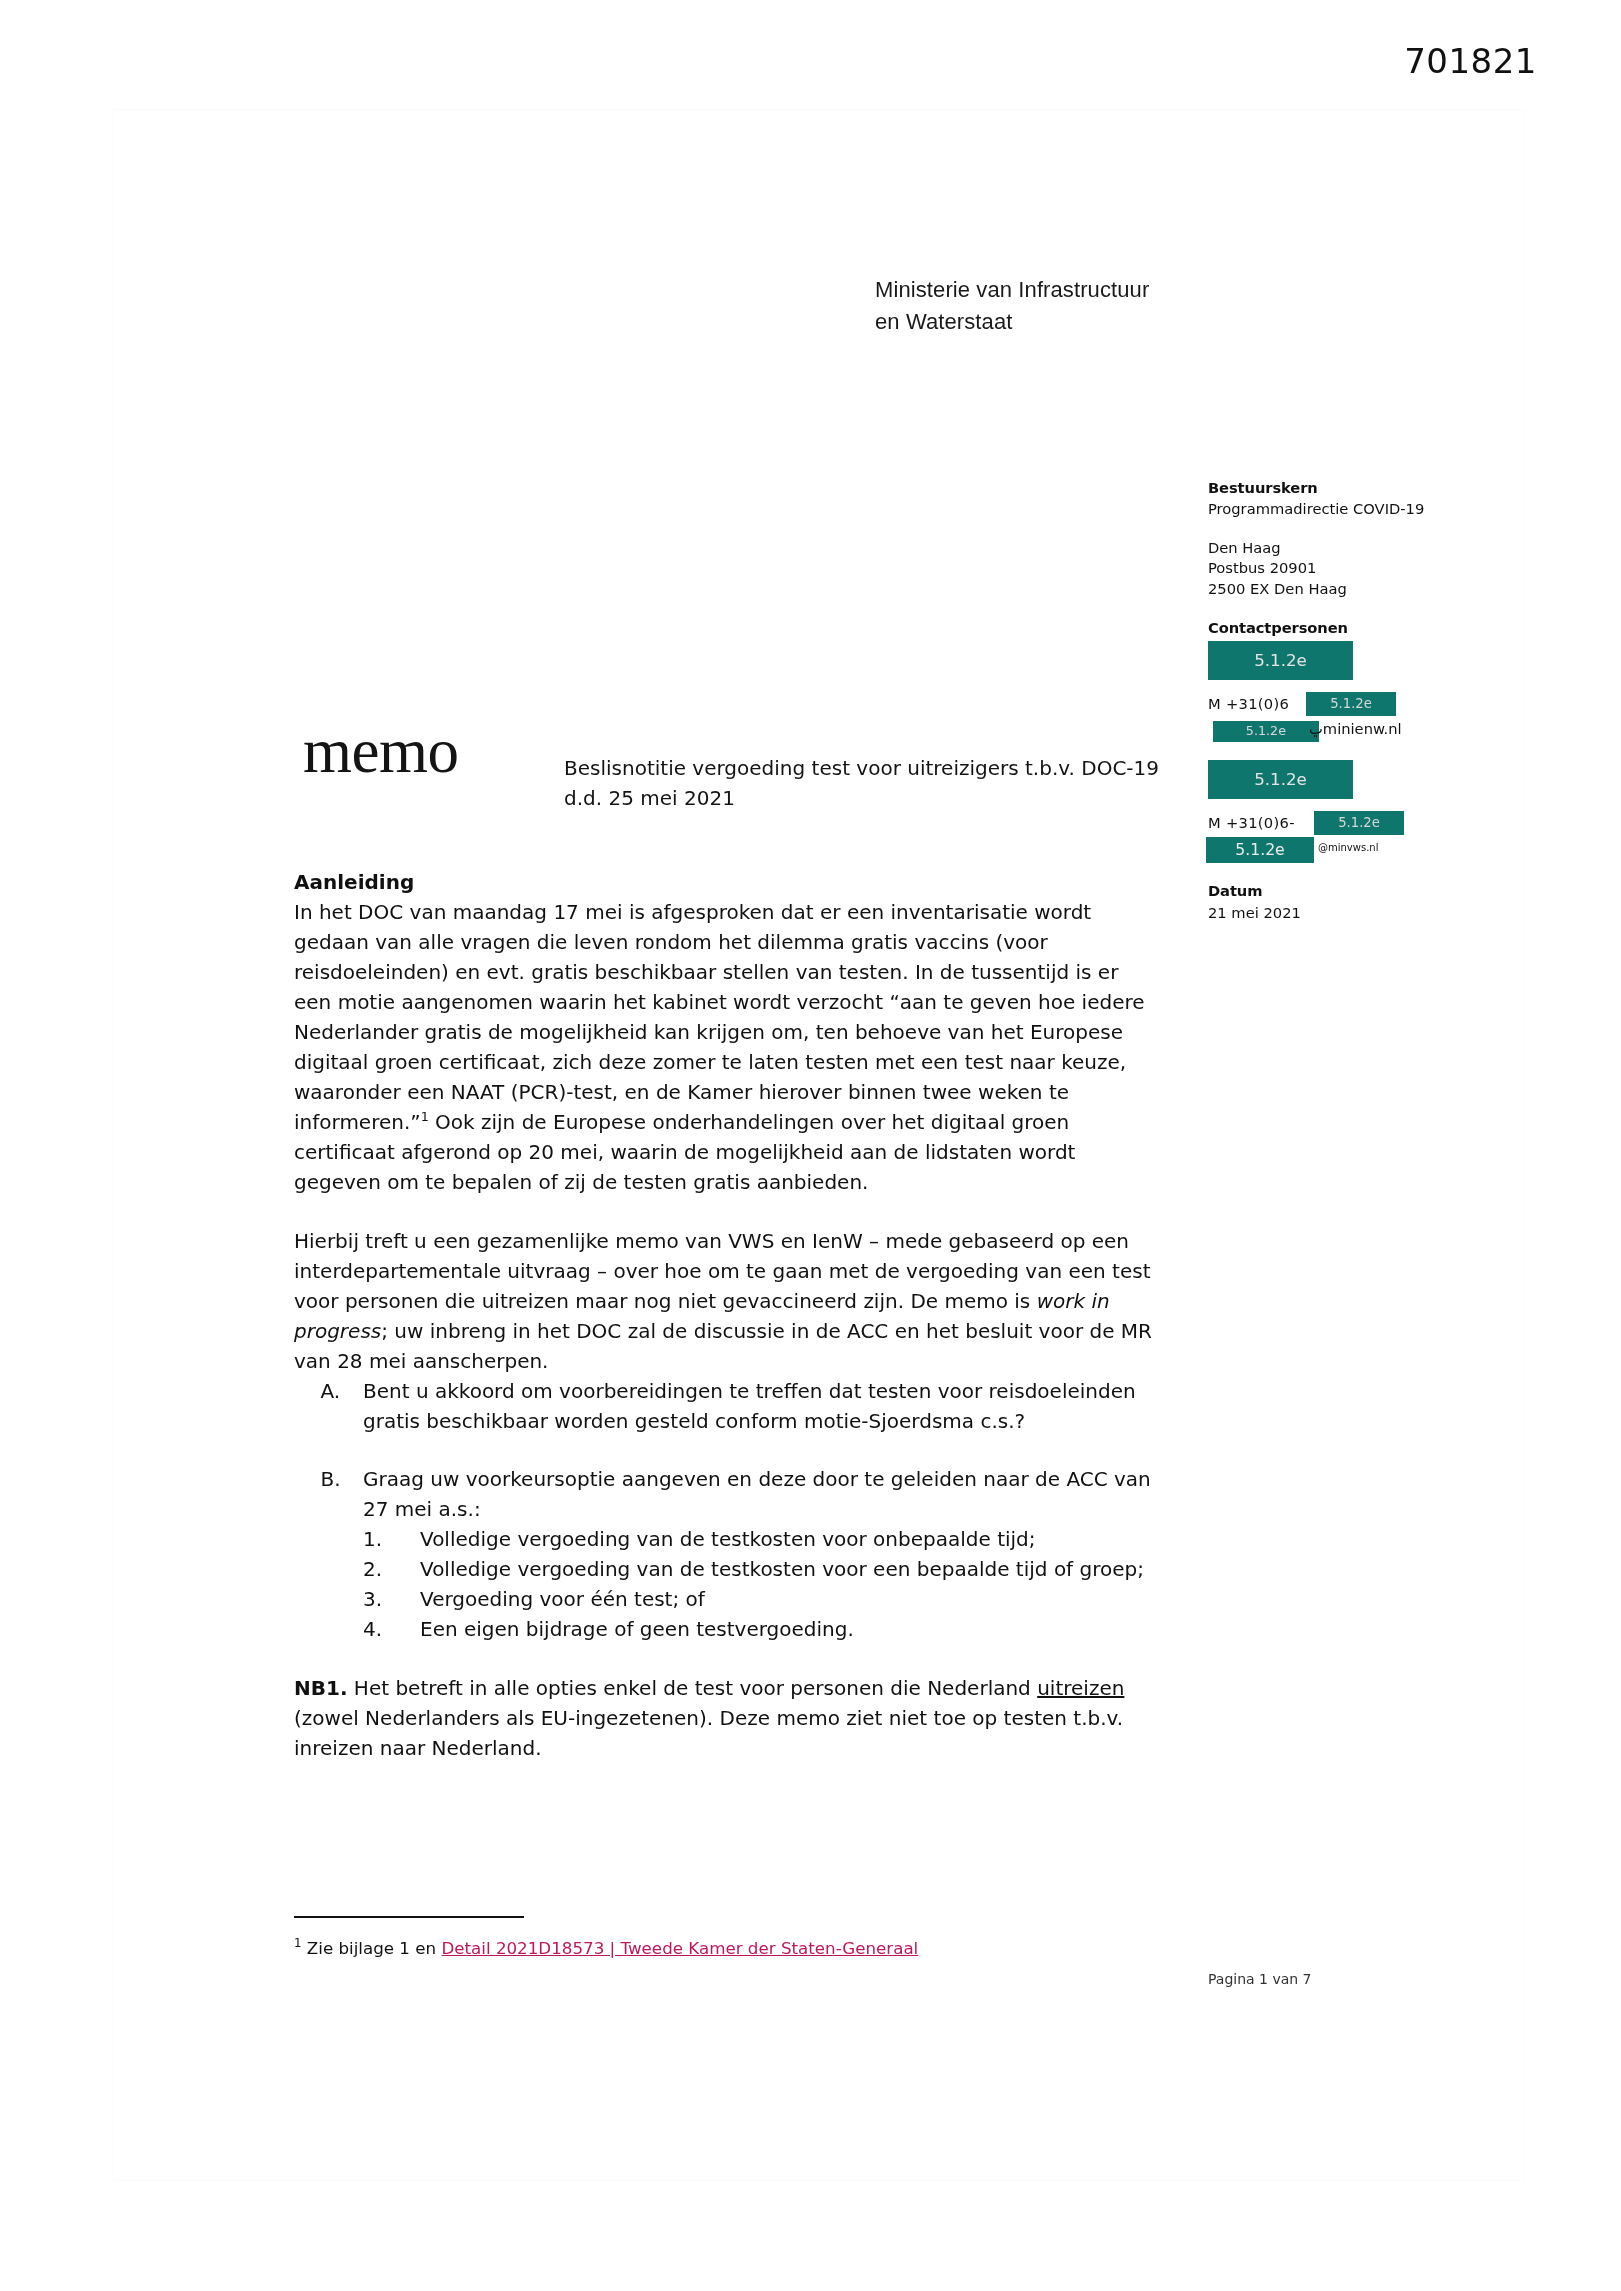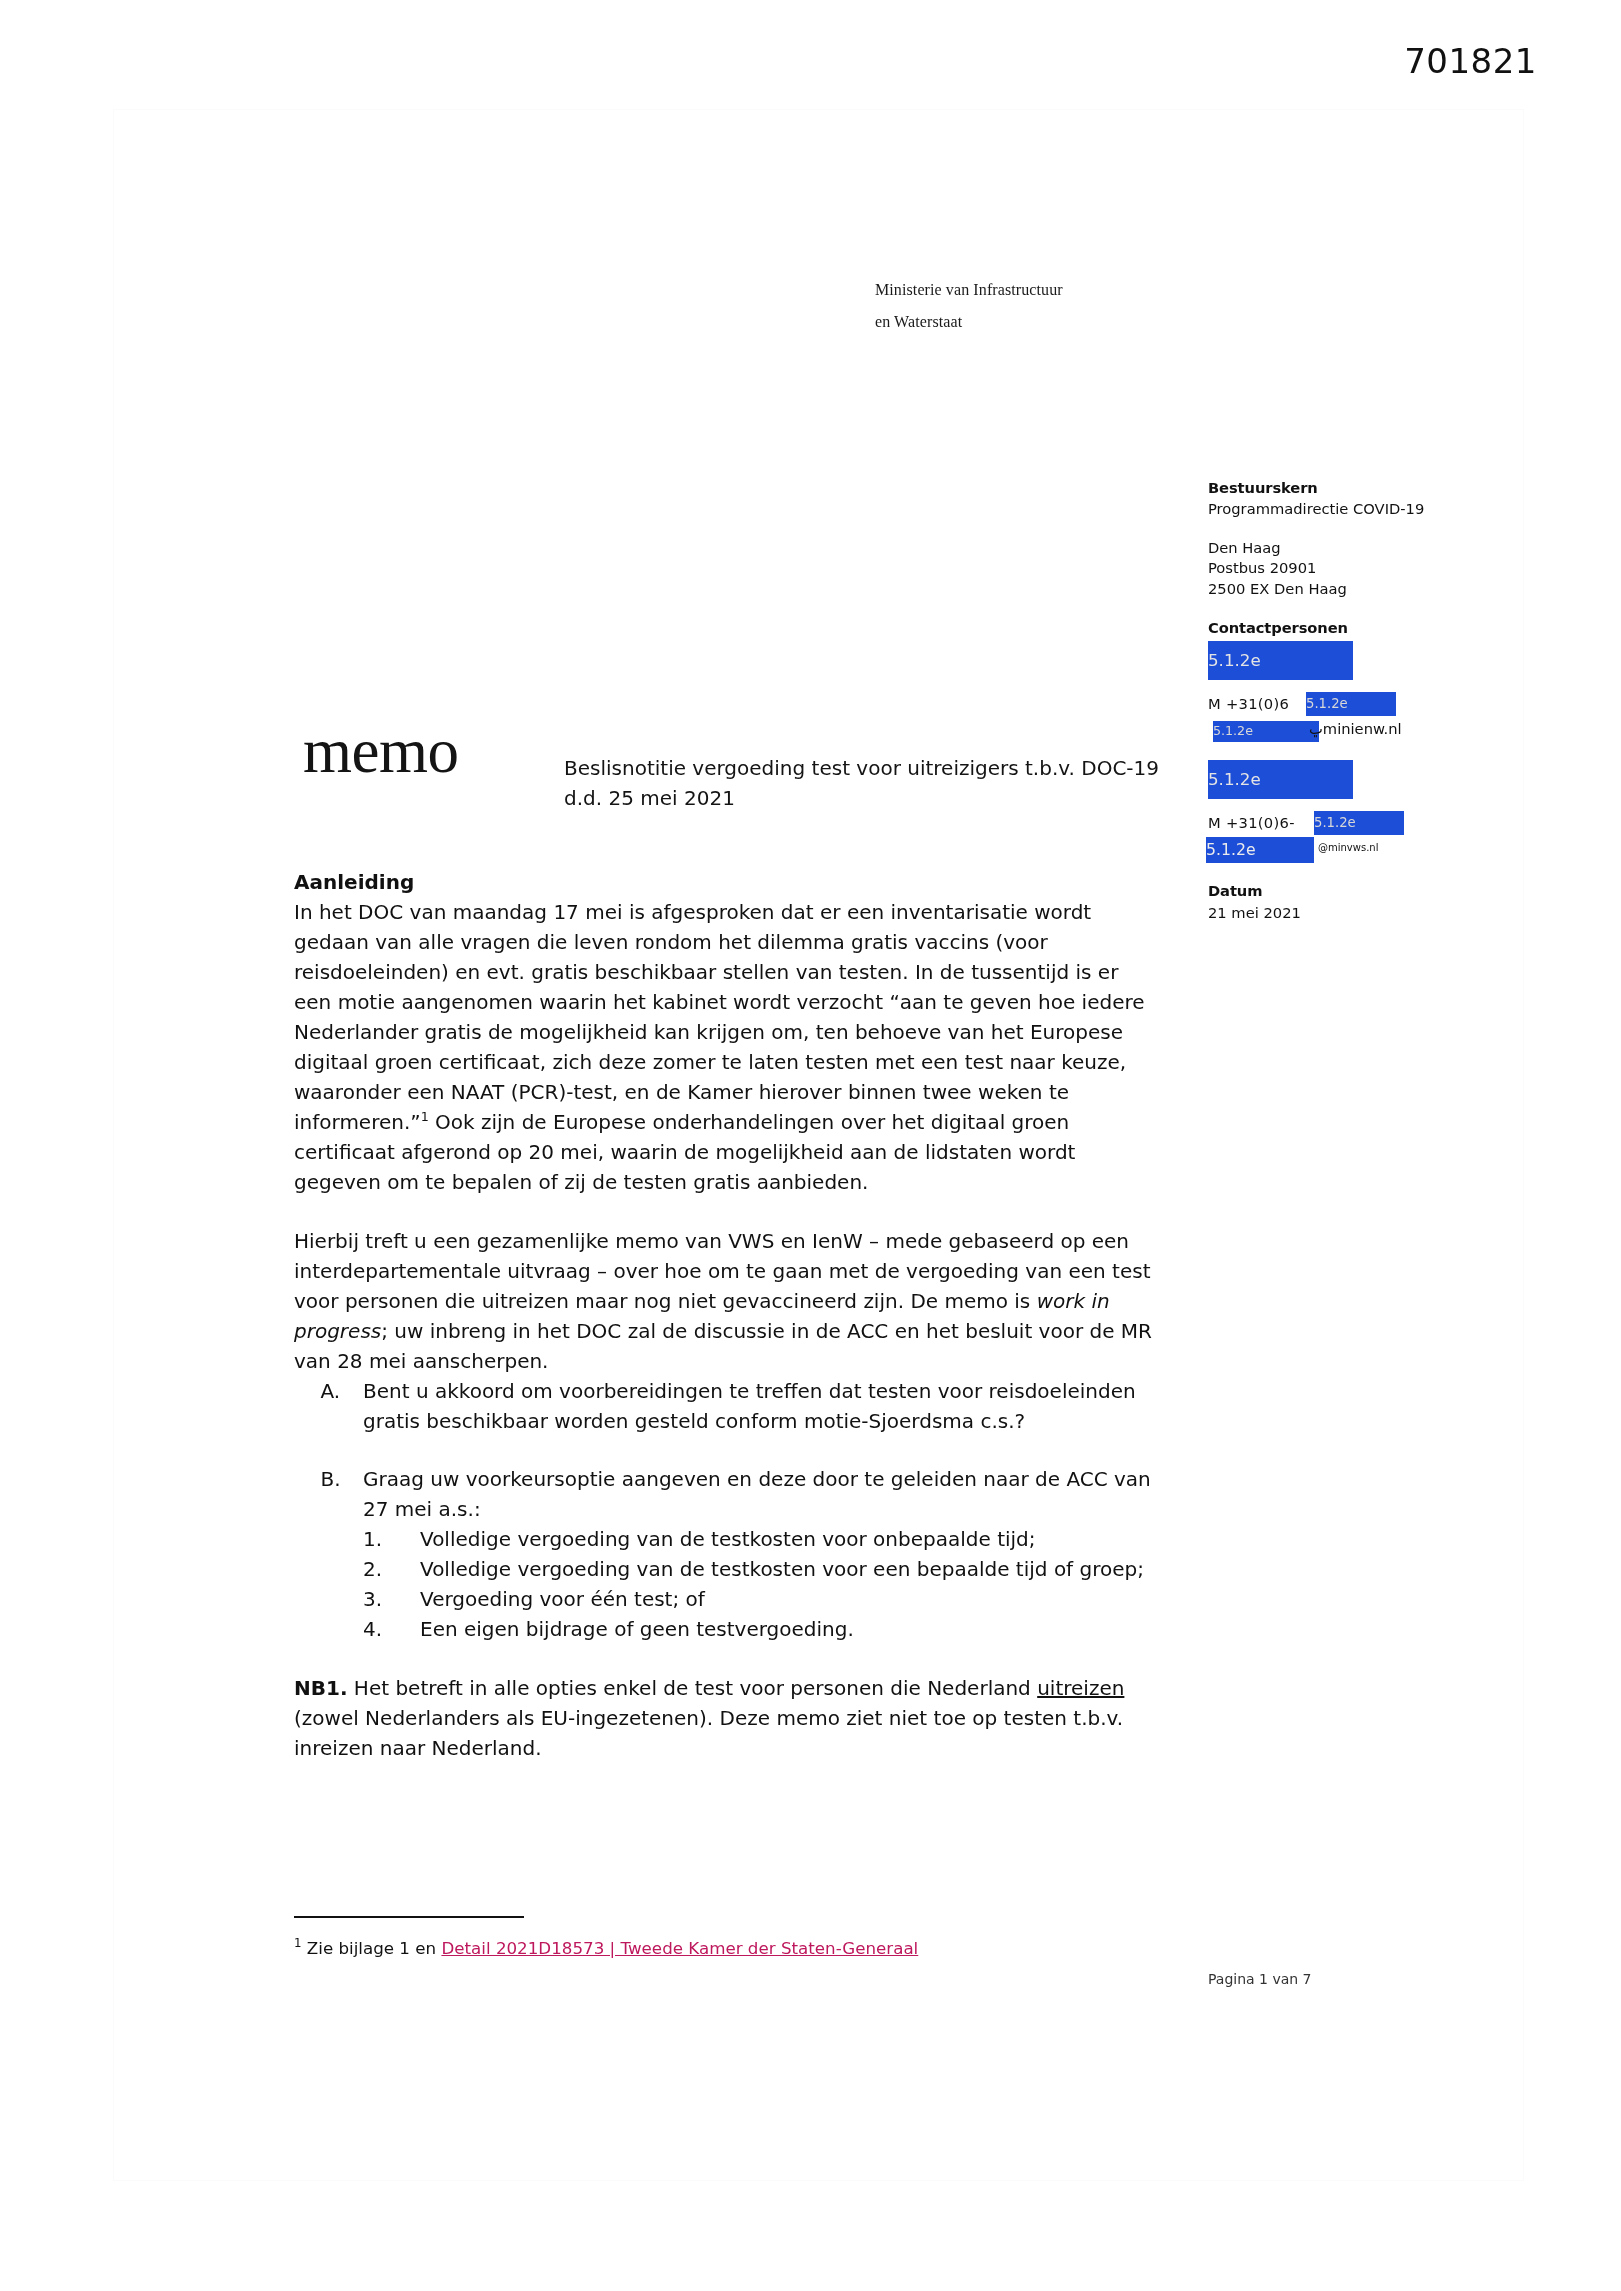--- a/index.html
+++ b/index.html
@@ -35,22 +35,22 @@
     letter-spacing: 0.5px;
     color: #111;
     font-family: "DejaVu Sans", sans-serif;
   }
 
   
   #ministry {
     position: absolute;
     left: 875px;
     top: 274px;
-    font-family: Liberation Serif, serif;
-    font-size: 16px;
+    font-family: Liberation Sans, sans-serif;
+    font-size: 22px;
     line-height: 32px;
     color: #1a1a1a;
     letter-spacing: 0.1px;
   }
 
   
   #memo-word {
     position: absolute;
     left: 291px;
     top: 720px;
@@ -85,23 +85,24 @@
   .sb-block { margin-bottom: 18.6px; }
   .sb-head {
     font-weight: bold;
     font-size: 14.7px;
     letter-spacing: -0.1px;
   }
   .sb-line { font-size: 14.7px; }
 
   
   .redact {
-    background: #1d4ed8;
+    background: #0f766e;
     color: #d8d8d8;
     display: inline-block;
+    text-align: center;
     font-size: 14.7px;
     line-height: 1;
     vertical-align: middle;
   }
   .redact-wide {
     width: 145px;
     padding: 10.8px 0 11.8px 0;
     font-size: 16.7px;
     color: #e4e4e4;
   }

